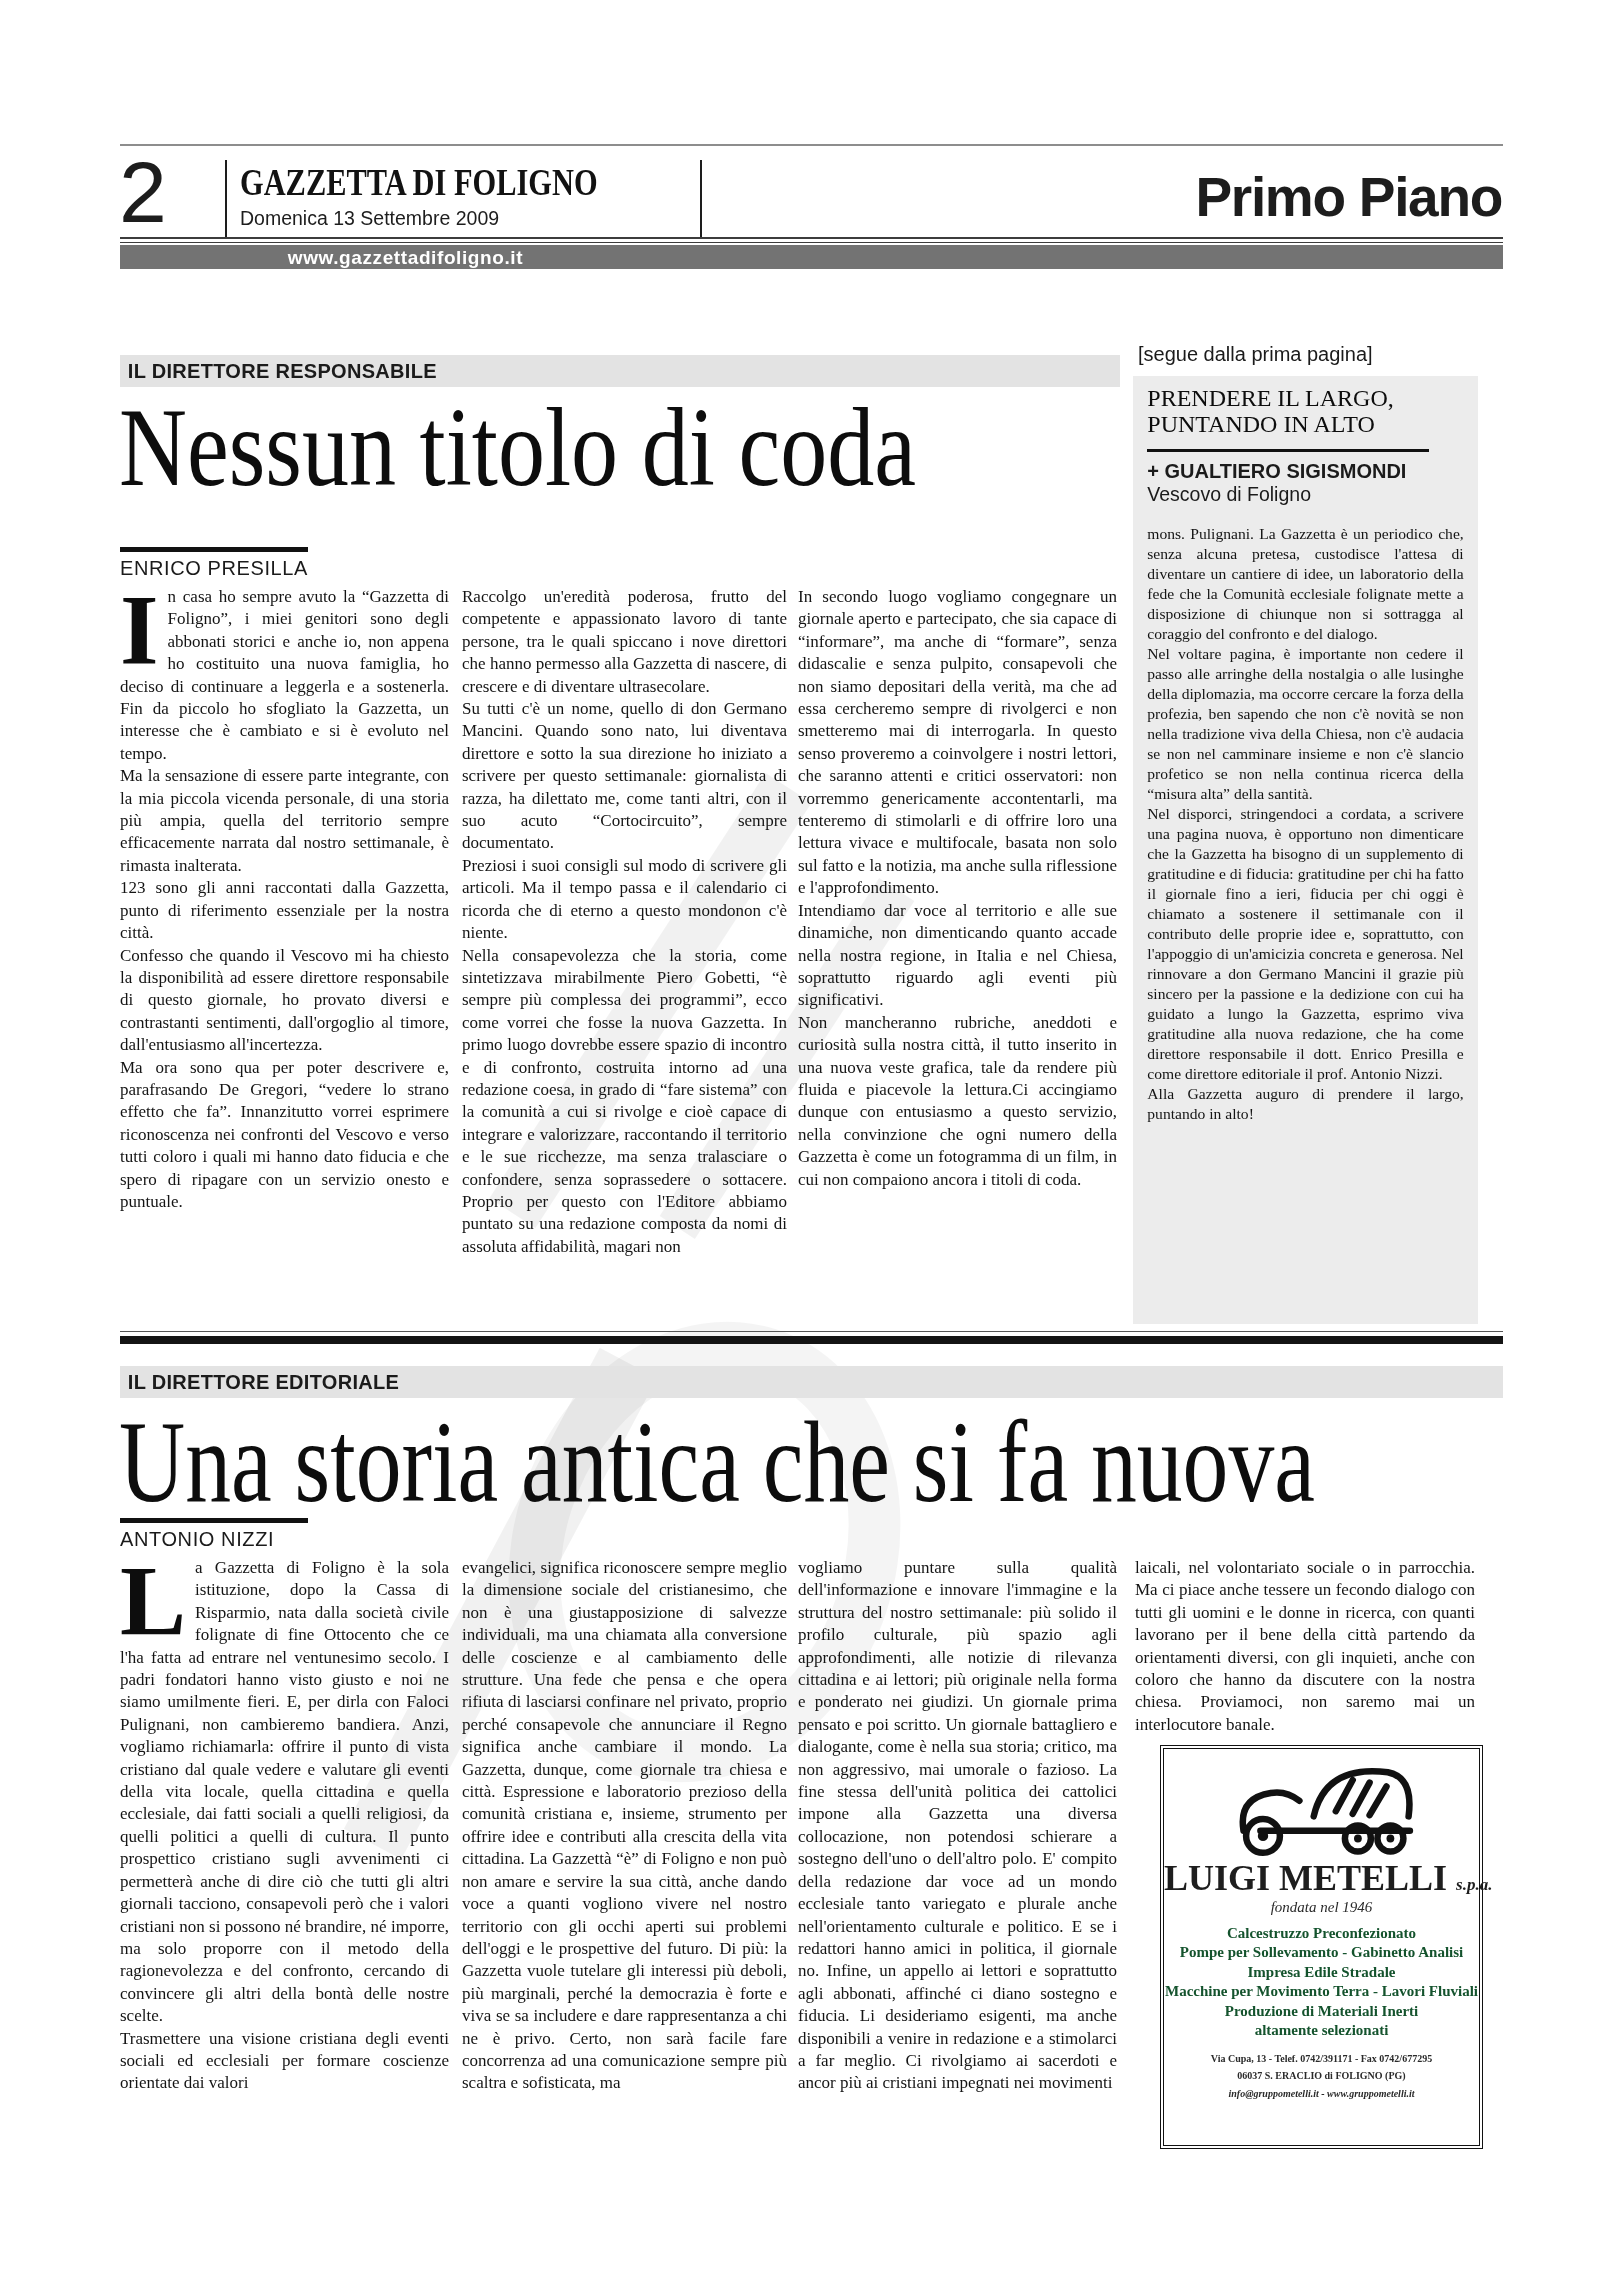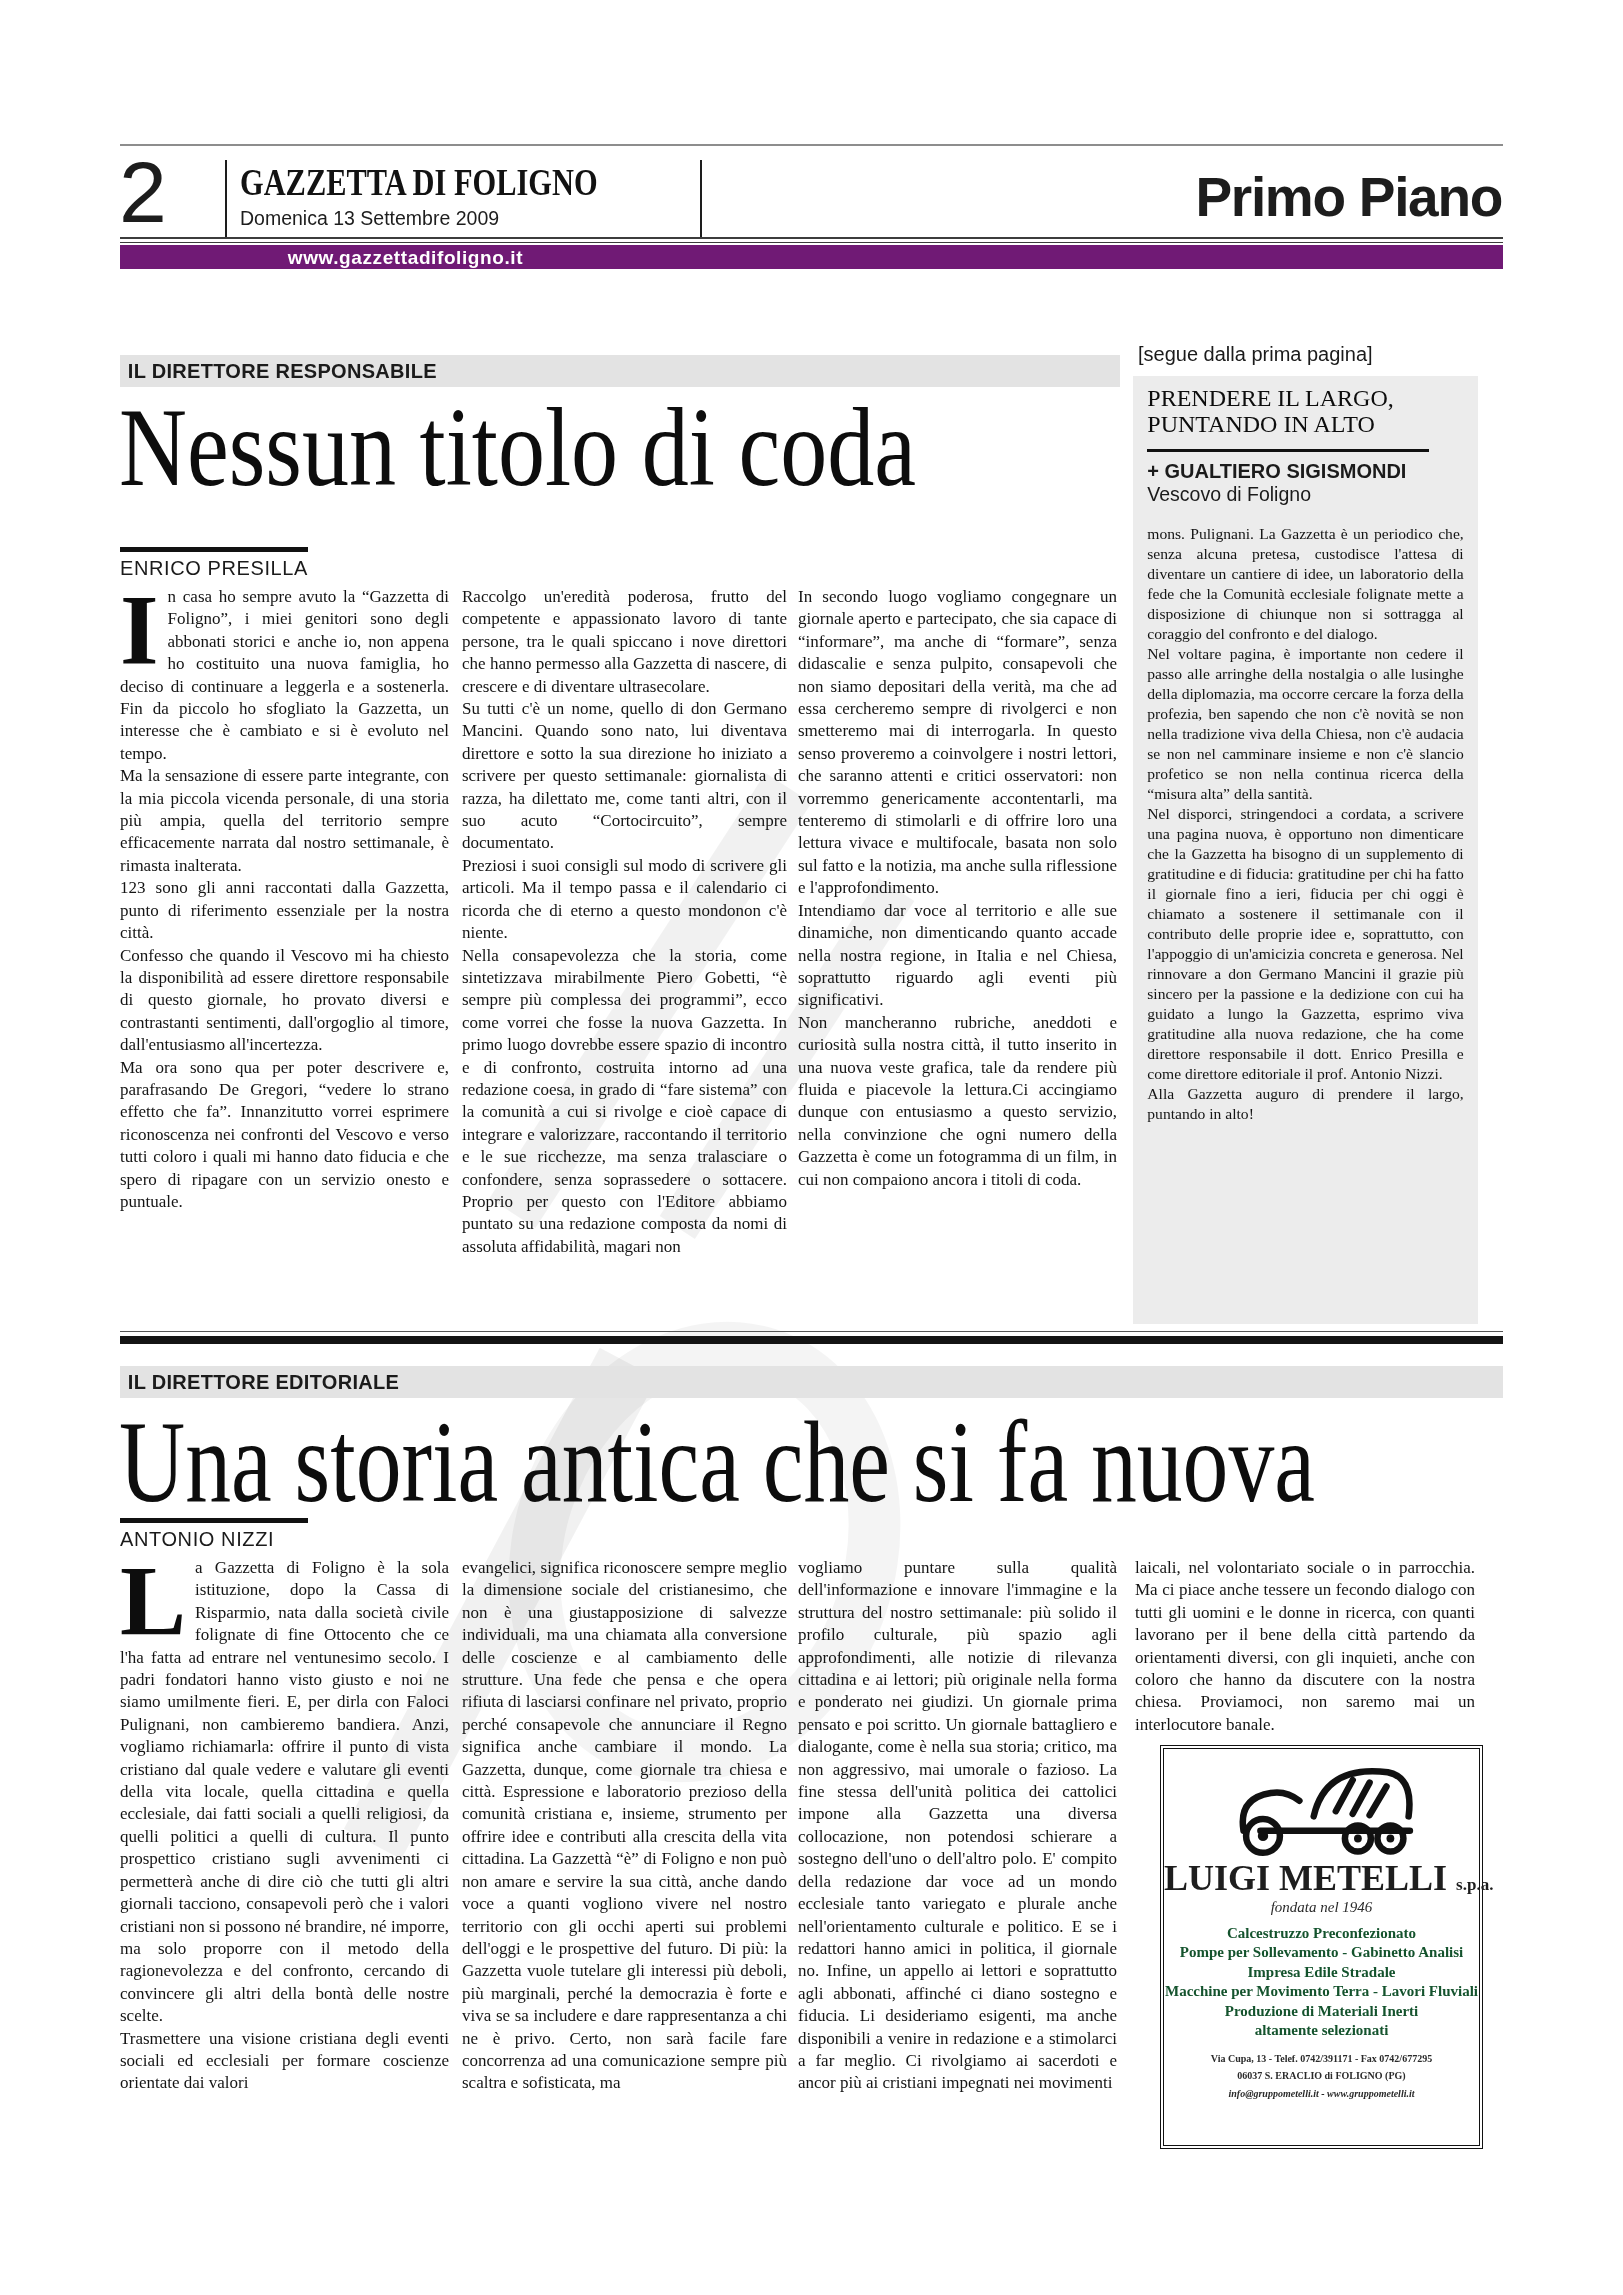--- a/index.html
+++ b/index.html
@@ -10,21 +10,21 @@
   .abs{position:absolute;}
   
   #rule-top{left:120px;top:144px;width:1383px;height:1.9px;background:#8d8d8d;}
   #page-number{left:119px;top:149px;font-family:"Liberation Sans",sans-serif;font-size:86px;line-height:1;color:#1d1d1d;}
   #masthead-box{left:225px;top:160px;height:75px;border-left:2.6px solid #1d1d1d;border-right:2.6px solid #1d1d1d;padding:2.6px 13px 0 13px;}
   #masthead-title{display:inline-block;font-weight:700;font-size:38px;line-height:1;white-space:nowrap;transform:scaleX(.8);transform-origin:0 50%;letter-spacing:0;}
   #masthead-date{font-family:"Liberation Sans",sans-serif;font-size:19.5px;margin-top:6.5px;color:#1d1d1d;}
   #section-title{right:121px;top:170px;font-family:"Liberation Sans",sans-serif;font-weight:700;font-size:55px;line-height:1;letter-spacing:-1.3px;color:#1d1d1d;}
   #rule-mid-a{left:120px;top:237px;width:1383px;height:1.9px;background:#3c3c3c;}
   #rule-mid-b{left:120px;top:242px;width:1383px;height:1.3px;background:#3c3c3c;}
-  #url-bar{left:120px;top:245px;width:1383px;height:24px;background:#701a75;}
+  #url-bar{left:120px;top:245px;width:1383px;height:24px;background:#737373;}
   #url-text{position:absolute;left:45px;top:1.9px;width:481px;text-align:center;color:#fff;font-family:"Liberation Sans",sans-serif;font-weight:700;font-size:19px;letter-spacing:0.6px;}
   
   .wm{position:absolute;background:#000;opacity:.055;pointer-events:none;}
   #wm-ring{position:absolute;left:513px;top:1318px;width:279px;height:364px;border:52px solid #000;border-radius:50%;opacity:.045;pointer-events:none;background:none;transform:rotate(18deg);}
   
   .kicker{background:#e3e3e3;display:flex;align-items:center;padding-left:7.8px;
           font-family:"Liberation Sans",sans-serif;font-weight:700;font-size:20px;letter-spacing:0.3px;color:#1b1b1b;}
   .headline{font-weight:400;line-height:1;white-space:nowrap;color:#0d0d0d;}
   .headline>span{display:inline-block;transform-origin:0 50%;}
   .byline{border-top:5.2px solid #111;padding-top:5.2px;font-family:"Liberation Sans",sans-serif;font-size:20px;letter-spacing:0.6px;color:#1b1b1b;}
@@ -39,21 +39,21 @@
   #sidebar-rule{width:282px;height:3.9px;background:#111;margin:10.4px 0 7.8px;}
   #sidebar-author{font-family:"Liberation Sans",sans-serif;font-weight:700;font-size:20px;color:#1b1b1b;}
   #sidebar-role{font-family:"Liberation Sans",sans-serif;font-size:19.5px;color:#1b1b1b;margin-bottom:18px;}
   #sidebar-box .bodycol{font-size:15.6px;line-height:20px;}
   
   #divider-a{left:120px;top:1331px;width:1383px;height:1.3px;background:#555;}
   #divider-b{left:120px;top:1336px;width:1383px;height:8.4px;background:#141414;}
   
   #ad-box{left:1160px;top:1745px;width:323px;height:404px;border:4.5px double #111;box-sizing:border-box;text-align:center;padding-top:5.2px;color:#1e1e1e;}
   #ad-name{font-weight:700;font-size:36px;line-height:1;white-space:nowrap;}
-  #ad-name .suffix{font-size:17px;font-weight:700;}
+  #ad-name .suffix{font-size:17px;font-weight:700;font-style:italic;}
   #ad-founded{font-style:italic;font-size:15px;margin:2.6px 0 7.8px;color:#2a2a2a;}
   .ad-line{font-weight:700;font-size:15px;line-height:19.5px;color:#14532d;}
   #ad-address{margin-top:9px;font-weight:700;font-size:10px;line-height:17.5px;color:#2a2a2a;}
   #ad-address .web{font-style:italic;}
 </style>
 </head>
 <body>
 
 <div class="wm" style="left:623px;top:747px;width:55px;height:507px;transform:rotate(33deg);"></div>
 <div class="wm" style="left:766px;top:857px;width:42px;height:403px;transform:rotate(33deg);"></div>

